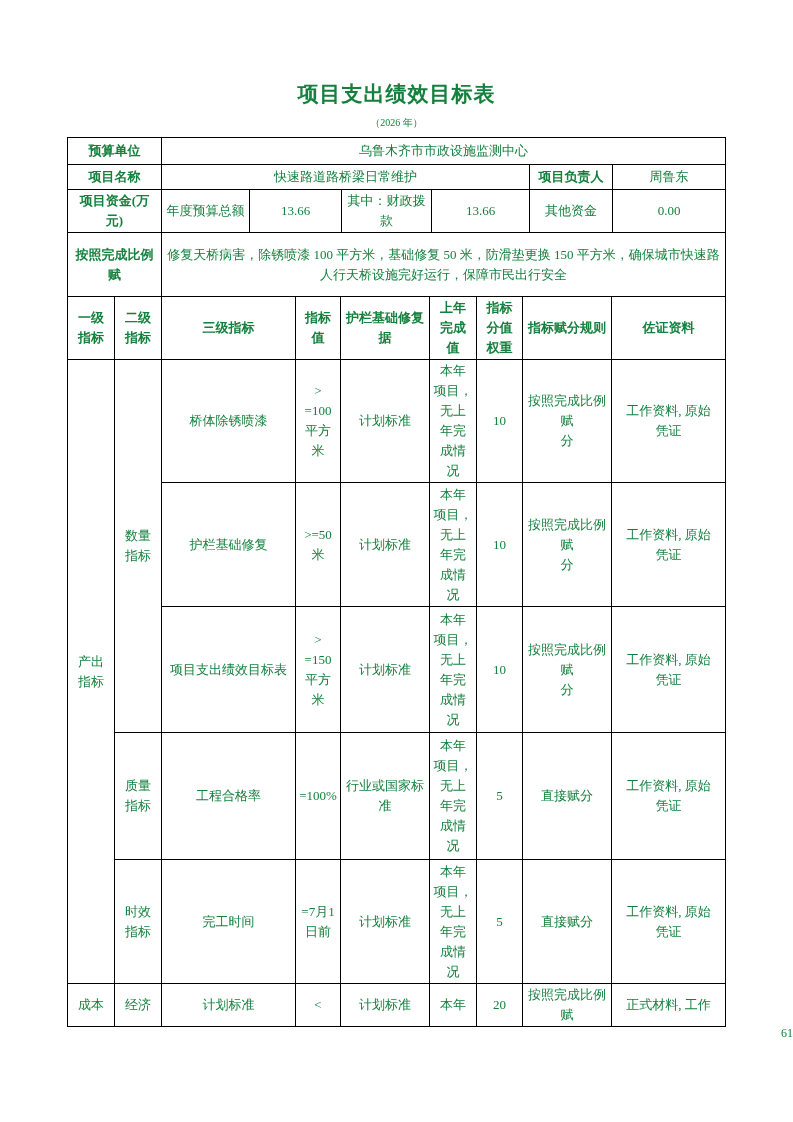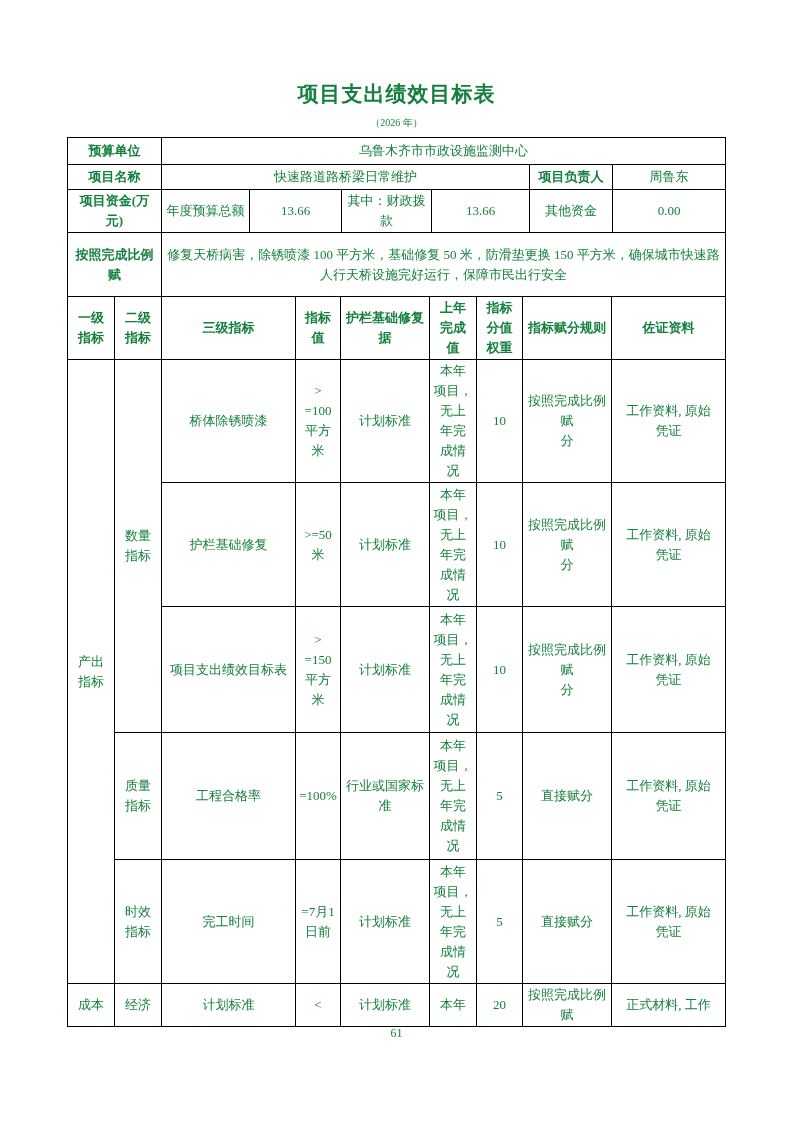--- a/index.html
+++ b/index.html
@@ -70,21 +70,21 @@
   tr.rd1 { height: 123px; }
   tr.rd2 { height: 124px; }
   tr.rd3 { height: 126px; }
   tr.rd4 { height: 127px; }
   tr.rd5 { height: 124px; }
   tr.rd6 { height: 24px; }
   .pagenum {
     position: absolute;
     top: 1026px; left: 0;
     width: 100%;
-    text-align: center;
+    text-align: right;
     font-size: 12px;
   }
 </style>
 </head>
 <body>
 
 <div class="page">
 
   <div class="title">项目支出绩效目标表</div>
   <div class="subtitle">（2026 年）</div>

